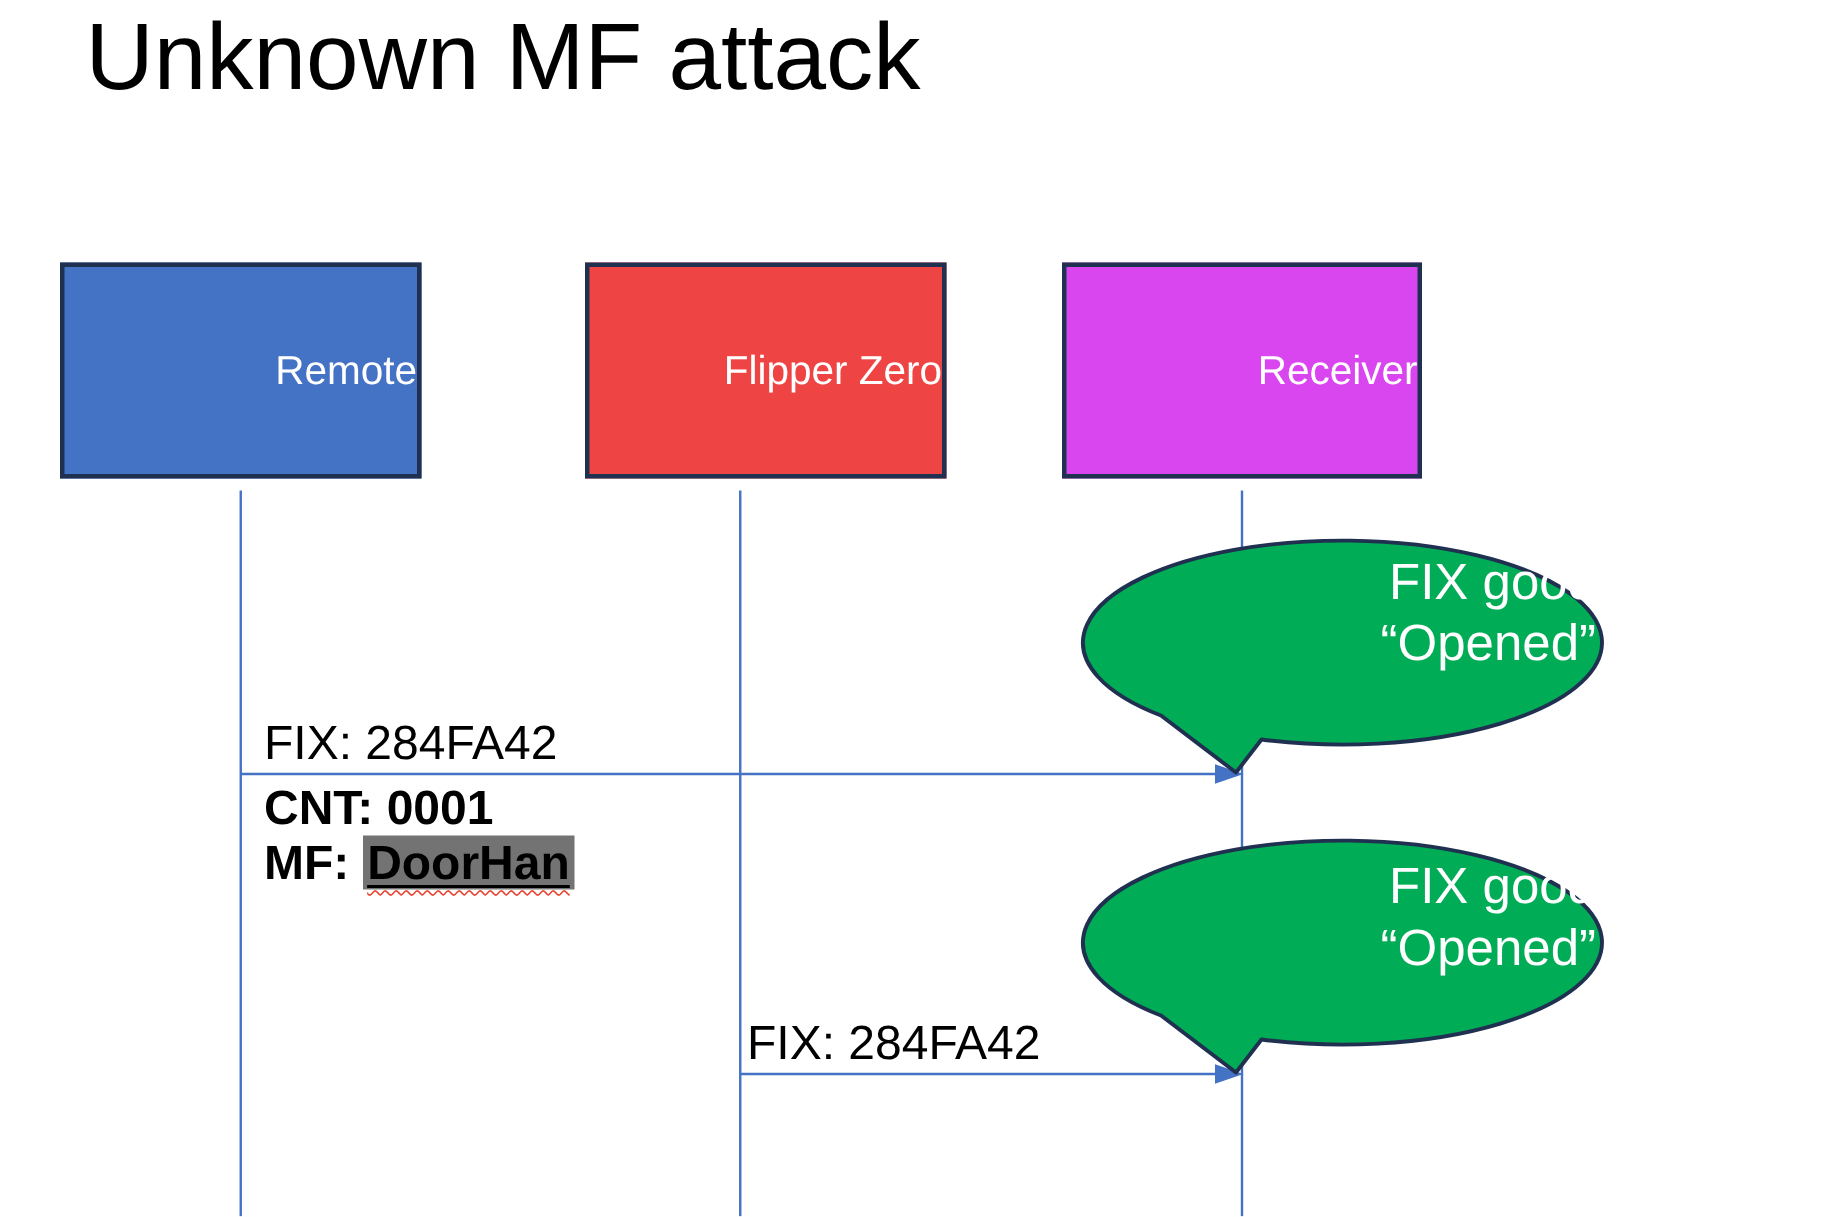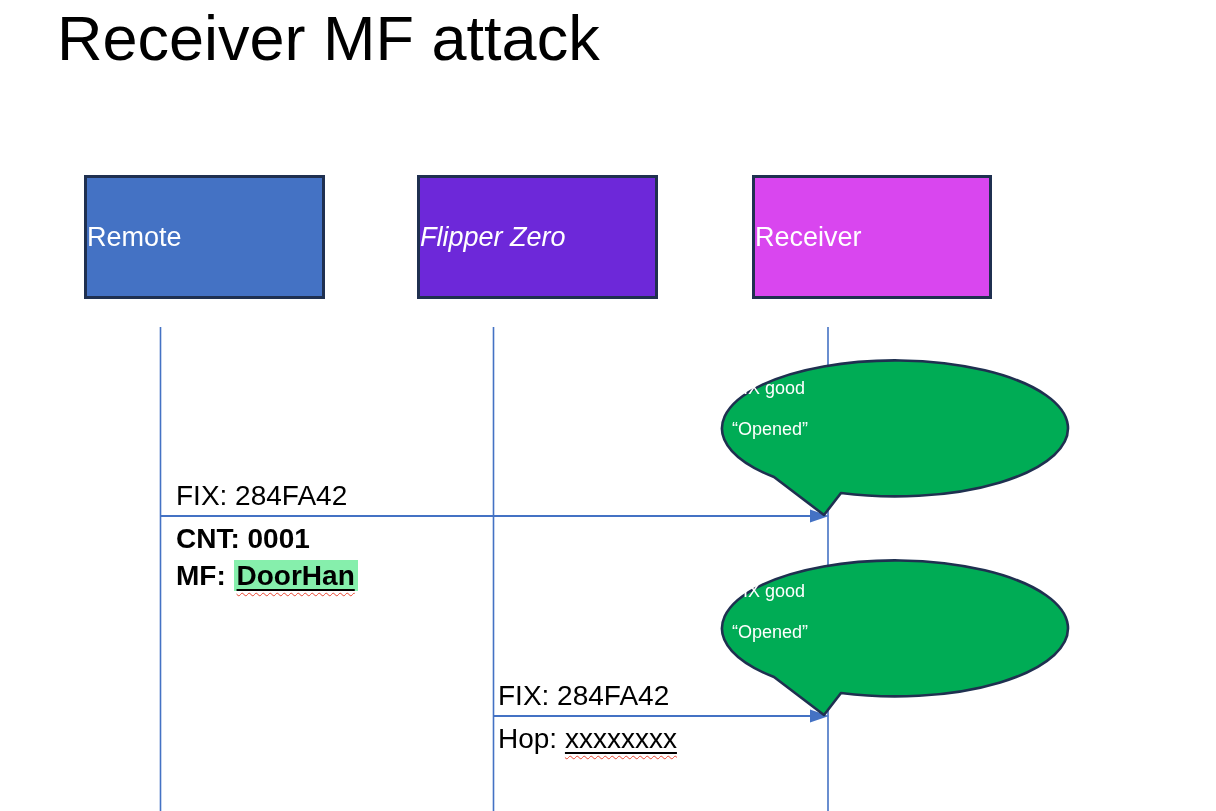--- a/index.html
+++ b/index.html
@@ -13,63 +13,62 @@
 
   .title {
     position: absolute; left: 57px; top: 2px;
     font-size: 63px; font-weight: 300; color: #000000;
     letter-spacing: 0px; white-space: nowrap;
   }
 
   .svg-layer { position: absolute; left: 0; top: 0; z-index: 1; }
 
   .actor-box {
-    position: absolute; top: 175px; height: 124px;
+    position: absolute; top: 175px; height: 144px;
     box-sizing: border-box;
     border: 3px solid #1f3050;
-    display: flex; align-items: center; justify-content: flex-start;
+    display: flex; align-items: center; justify-content: flex-end;
     z-index: 2;
-    margin-left: 44px;
   }
   .actor-box .actor-label {
     color: #ffffff; font-size: 27px; font-weight: 400;
   }
   .box-remote   { left: 40px;  width: 241px; background: #4472c4; }
-  .box-flipper  { left: 373px; width: 241px; background: #6d28d9; font-style: italic; }
+  .box-flipper  { left: 390px; width: 241px; background: #ef4444; }
   .box-receiver { left: 708px; width: 240px; background: #d946ef; }
 
   .msg-text {
     position: absolute; z-index: 2;
-    font-size: 28px; color: #000000; line-height: 37px; white-space: nowrap;
+    font-size: 32px; color: #000000; line-height: 37px; white-space: nowrap;
   }
   .m1-above { left: 176px; top: 477px; }
   .m1-below { left: 176px; top: 520px; font-weight: bold; }
   .m2-above { left: 498px; top: 677px; }
   .m2-below { left: 498px; top: 720px; }
 
-  .hl { background: #86efac; padding: 0 3px; }
+  .hl { background: #737373; padding: 0 3px; }
   .squig {
     text-decoration-line: underline;
     text-decoration-style: wavy;
     text-decoration-color: #e8442f;
     text-decoration-thickness: 1px;
     text-underline-offset: 7px;
   }
   .ul {
     text-decoration-line: underline;
     text-decoration-style: solid;
     text-decoration-color: #000000;
     text-decoration-thickness: 2px;
     text-underline-offset: 4px;
   }
 
   .callout-text {
     position: absolute; z-index: 3;
-    width: 332px; text-align: left;
-    color: #ffffff; font-size: 18px; line-height: 41px;
+    width: 332px; text-align: right;
+    color: #ffffff; font-size: 34px; line-height: 41px;
     white-space: nowrap;
   }
   .callout-1 { left: 732px; top: 368px; }
   .callout-2 { left: 732px; top: 571px; }
 </style>
 </head>
 <body>
 
 <div class="slide">
 
@@ -83,21 +82,21 @@
     <polygon points="810,509.5 829,516 810,522.5" fill="#4472c4"></polygon>
 
     <line x1="493.5" y1="716" x2="824" y2="716" stroke="#4472c4" stroke-width="1.8"></line>
     <polygon points="810,709.5 829,716 810,722.5" fill="#4472c4"></polygon>
 
     <path d="M 824 515 L 774 477 A 173 68 0 1 1 841 493 Z" fill="#00ac55" stroke="#1f3050" stroke-width="2.6" stroke-linejoin="round"></path>
 
     <path d="M 824 715 L 774 677 A 173 68 0 1 1 841 693 Z" fill="#00ac55" stroke="#1f3050" stroke-width="2.6" stroke-linejoin="round"></path>
   </svg>
 
-  <div class="title">Receiver MF attack</div>
+  <div class="title">Unknown MF attack</div>
 
   <div class="actor-box box-remote">
     <span class="actor-label">Remote</span>
   </div>
   <div class="actor-box box-flipper">
     <span class="actor-label">Flipper Zero</span>
   </div>
   <div class="actor-box box-receiver">
     <span class="actor-label">Receiver</span>
   </div>
@@ -111,23 +110,20 @@
     </div>
     <div>
       <span>MF: </span><span class="hl"><span class="squig"><span class="ul">DoorHan</span></span></span>
     </div>
   </div>
 
   <div class="msg-text m2-above">
     <span>FIX: 284FA42</span>
   </div>
   <div class="msg-text m2-below">
-    <div>
-      <span>Hop: </span><span class="squig"><span class="ul">xxxxxxxx</span></span>
-    </div>
   </div>
 
   <div class="callout-text callout-1">
     <div>FIX good</div>
     <div>“Opened”</div>
   </div>
   <div class="callout-text callout-2">
     <div>FIX good</div>
     <div>“Opened”</div>
   </div>

